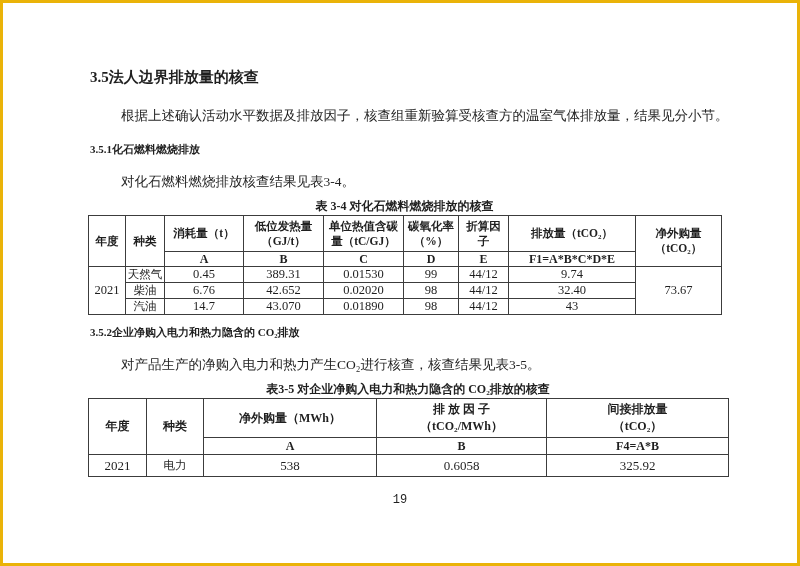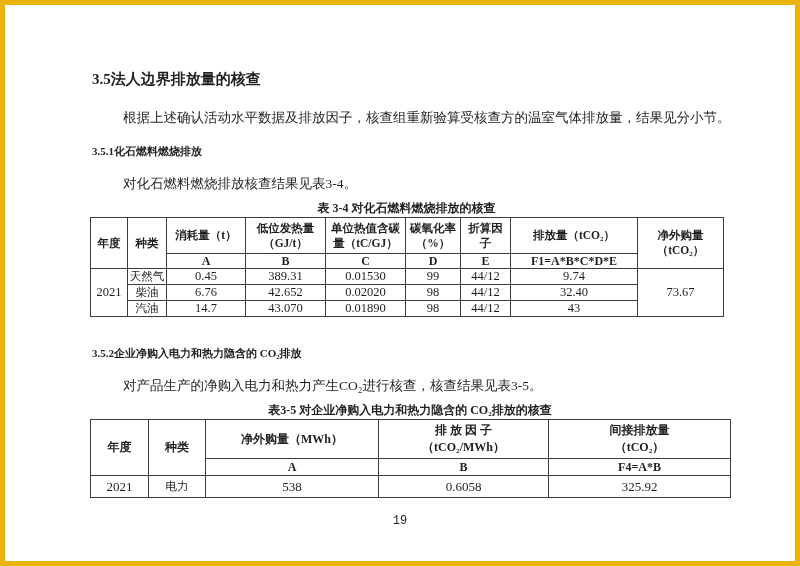--- a/index.html
+++ b/index.html
@@ -2,21 +2,21 @@
 <html><head>
 <meta charset="utf-8">
 <style>
   * { box-sizing: border-box; margin: 0; padding: 0; }
   html, body { background: #ffffff; }
   .page {
     position: relative;
     width: 800px;
     height: 566px;
     background: #ffffff;
-    border: 5px solid #eab308;
+    border: 3px solid #eab308;
     font-family: "Liberation Serif", "DejaVu Serif", serif;
     color: #1f1f1f;
     overflow: hidden;
   }
   .h-main {
     margin: 64px 0 0 87px;
     font-size: 15px;
     line-height: 20px;
     font-weight: bold;
   }
@@ -166,21 +166,21 @@
       <td class="cell-num">14.7</td>
       <td class="cell-num">43.070</td>
       <td class="cell-num">0.01890</td>
       <td class="cell-num">98</td>
       <td class="cell-num">44/12</td>
       <td class="cell-num">43</td>
     </tr>
   </tbody>
     </table>
 
-  <div class="h-sub" style="margin-top:27px">3.5.2企业净购入电力和热力隐含的 CO₂排放</div>
+  <div class="h-sub" style="margin-top:8px">3.5.2企业净购入电力和热力隐含的 CO₂排放</div>
   <div class="para-short">对产品生产的净购入电力和热力产生CO₂进行核查，核查结果见表3-5。</div>
 
   <div class="tbl-caption cap35">表3-5 对企业净购入电力和热力隐含的 CO₂排放的核查</div>
 
   <table class="t35">
     <colgroup>
       <col style="width:58px">
         <col style="width:57px">
         <col style="width:173px">
       <col style="width:170px">

